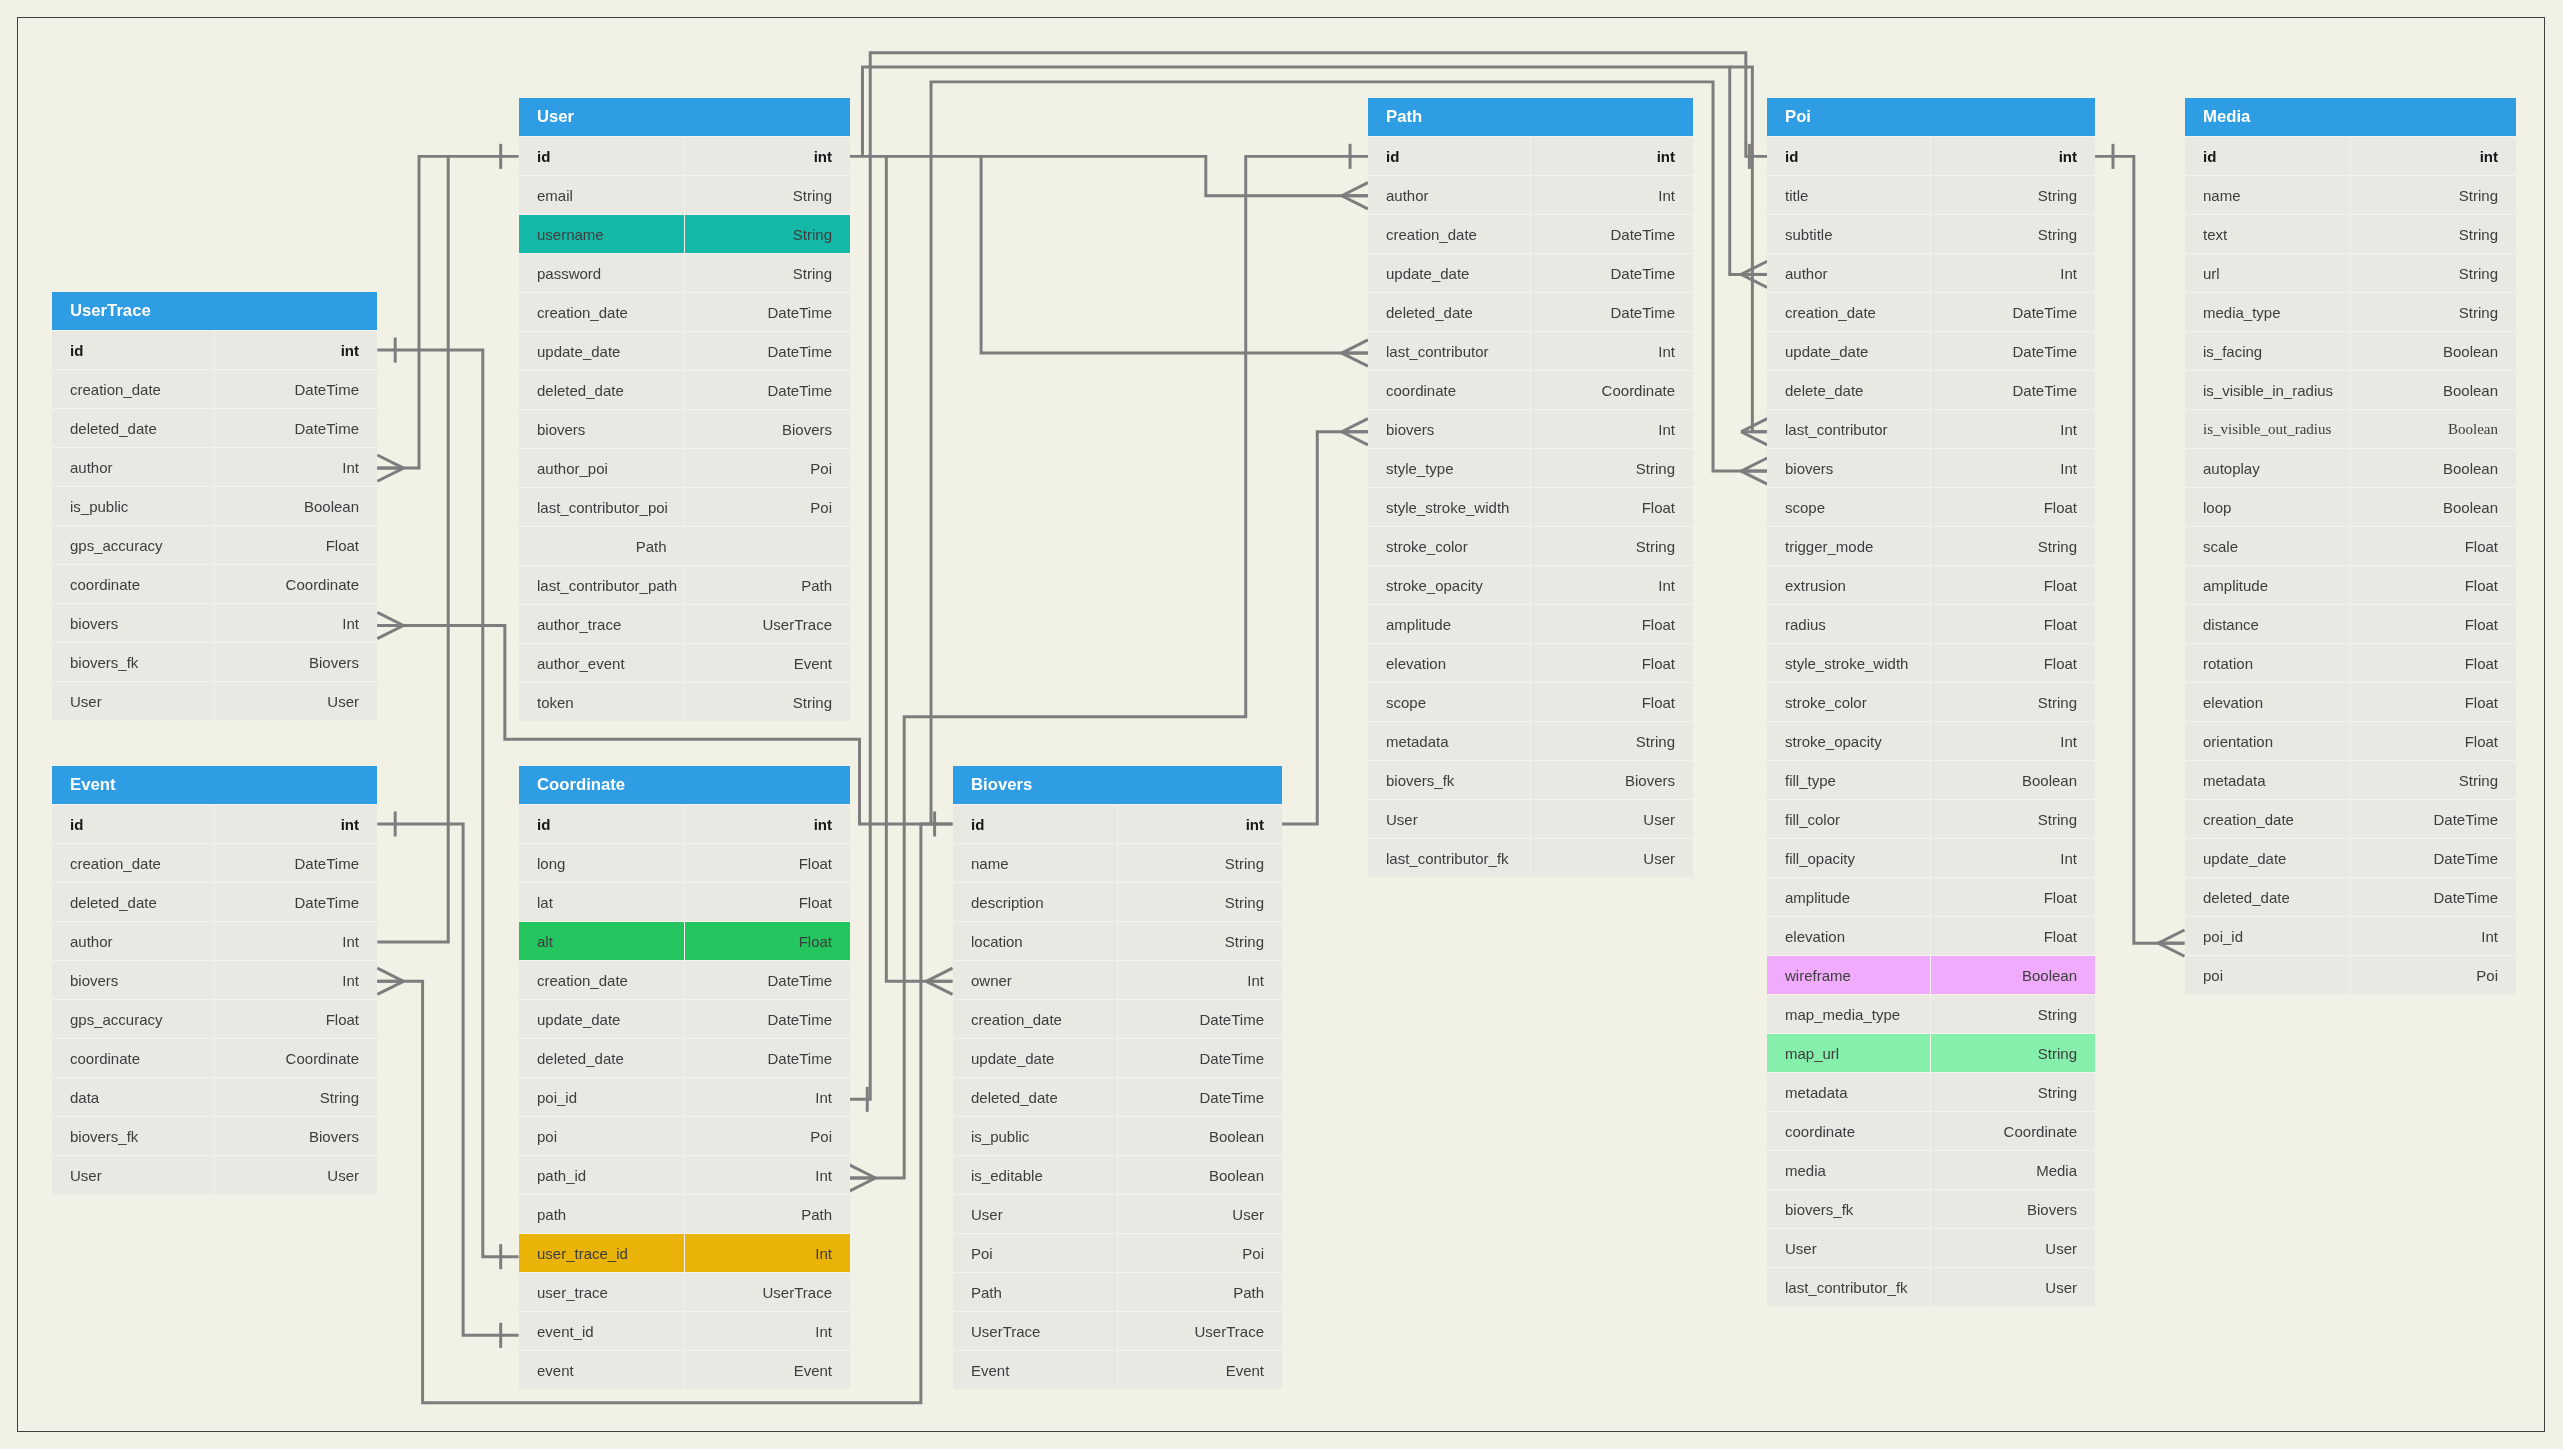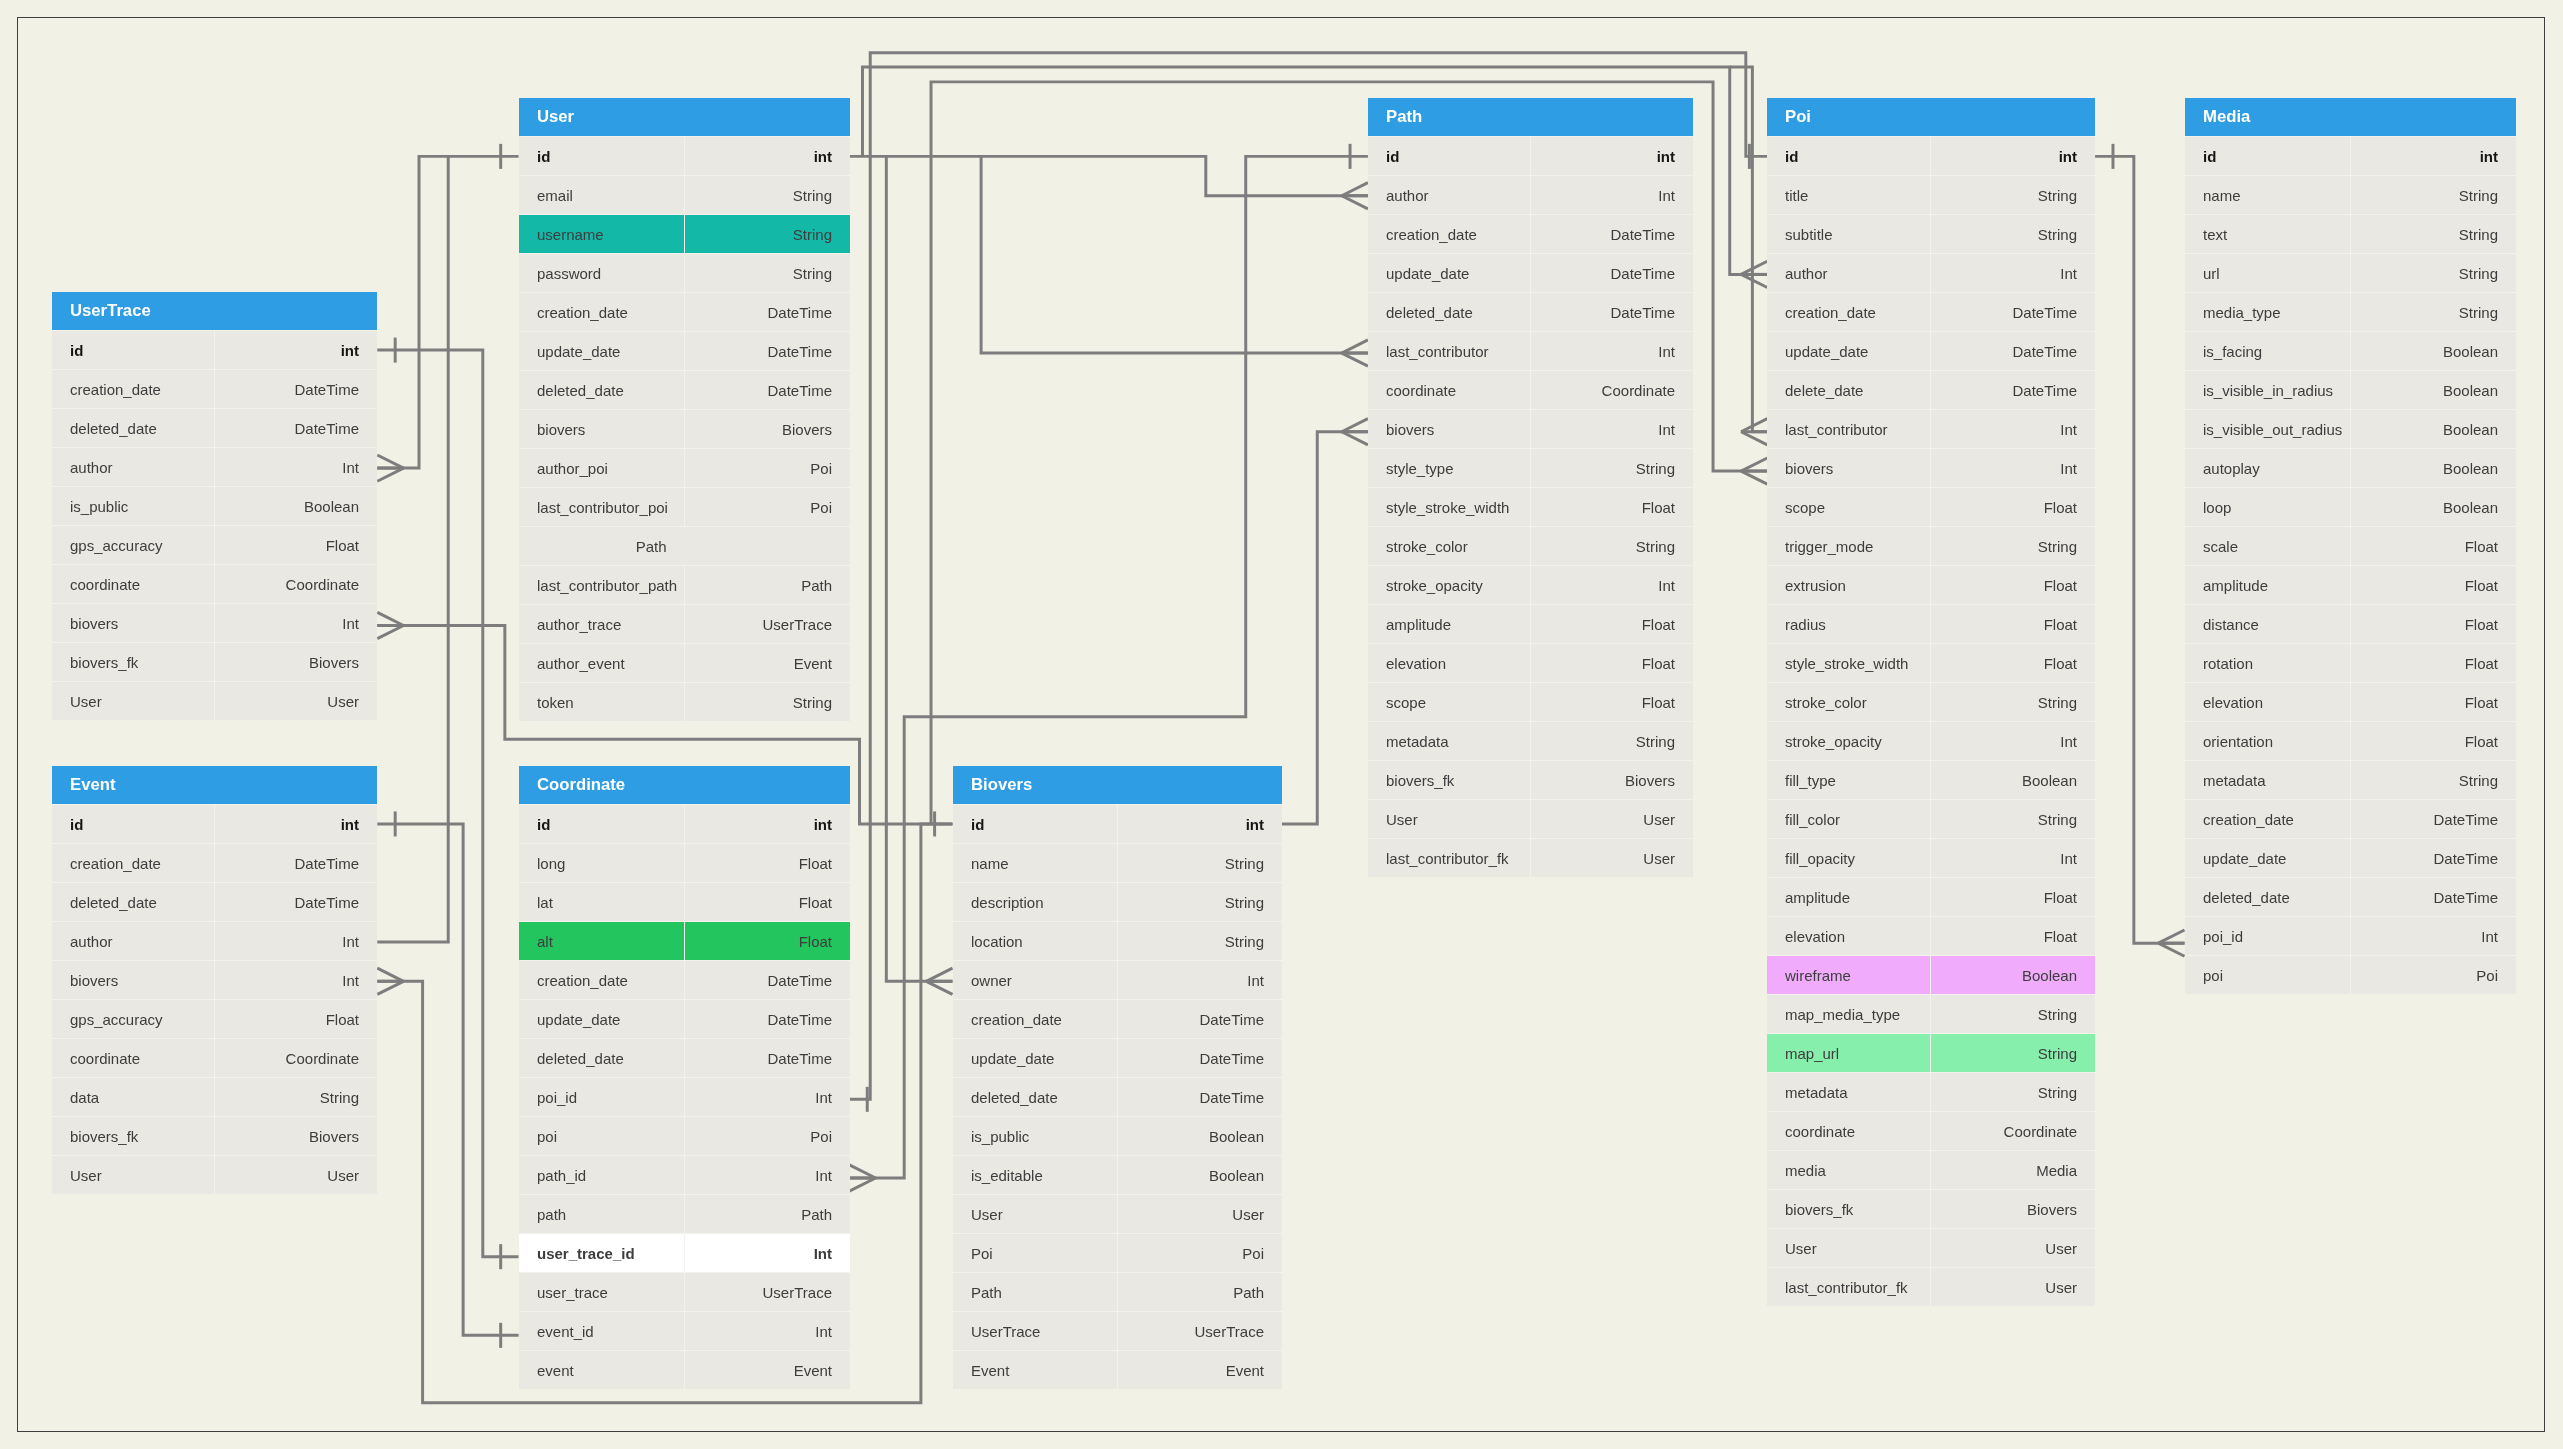--- a/index.html
+++ b/index.html
@@ -297,21 +297,21 @@
         <span class="ftype">Poi</span>
       </div>
       <div class="trow" style="background: rgb(233, 232, 227);">
         <span class="fname">path_id</span>
         <span class="ftype">Int</span>
       </div>
       <div class="trow" style="background: rgb(233, 232, 227);">
         <span class="fname">path</span>
         <span class="ftype">Path</span>
       </div>
-      <div class="trow" style="background: #ffffff; font-weight: bold;">
+      <div class="trow" style="background: #eab308;">
         <span class="fname">user_trace_id</span>
         <span class="ftype">Int</span>
       </div>
       <div class="trow" style="background: rgb(233, 232, 227);">
         <span class="fname">user_trace</span>
         <span class="ftype">UserTrace</span>
       </div>
       <div class="trow" style="background: rgb(233, 232, 227);">
         <span class="fname">event_id</span>
         <span class="ftype">Int</span>
@@ -609,21 +609,21 @@
         <span class="ftype">String</span>
       </div>
       <div class="trow" style="background: rgb(233, 232, 227);">
         <span class="fname">is_facing</span>
         <span class="ftype">Boolean</span>
       </div>
       <div class="trow" style="background: rgb(233, 232, 227);">
         <span class="fname">is_visible_in_radius</span>
         <span class="ftype">Boolean</span>
       </div>
-      <div class="trow" style="background: rgb(233, 232, 227);">
+      <div class="trow" style="background: rgb(233, 232, 227); font-family: Liberation Serif, serif;">
         <span class="fname">is_visible_out_radius</span>
         <span class="ftype">Boolean</span>
       </div>
       <div class="trow" style="background: rgb(233, 232, 227);">
         <span class="fname">autoplay</span>
         <span class="ftype">Boolean</span>
       </div>
       <div class="trow" style="background: rgb(233, 232, 227);">
         <span class="fname">loop</span>
         <span class="ftype">Boolean</span>

